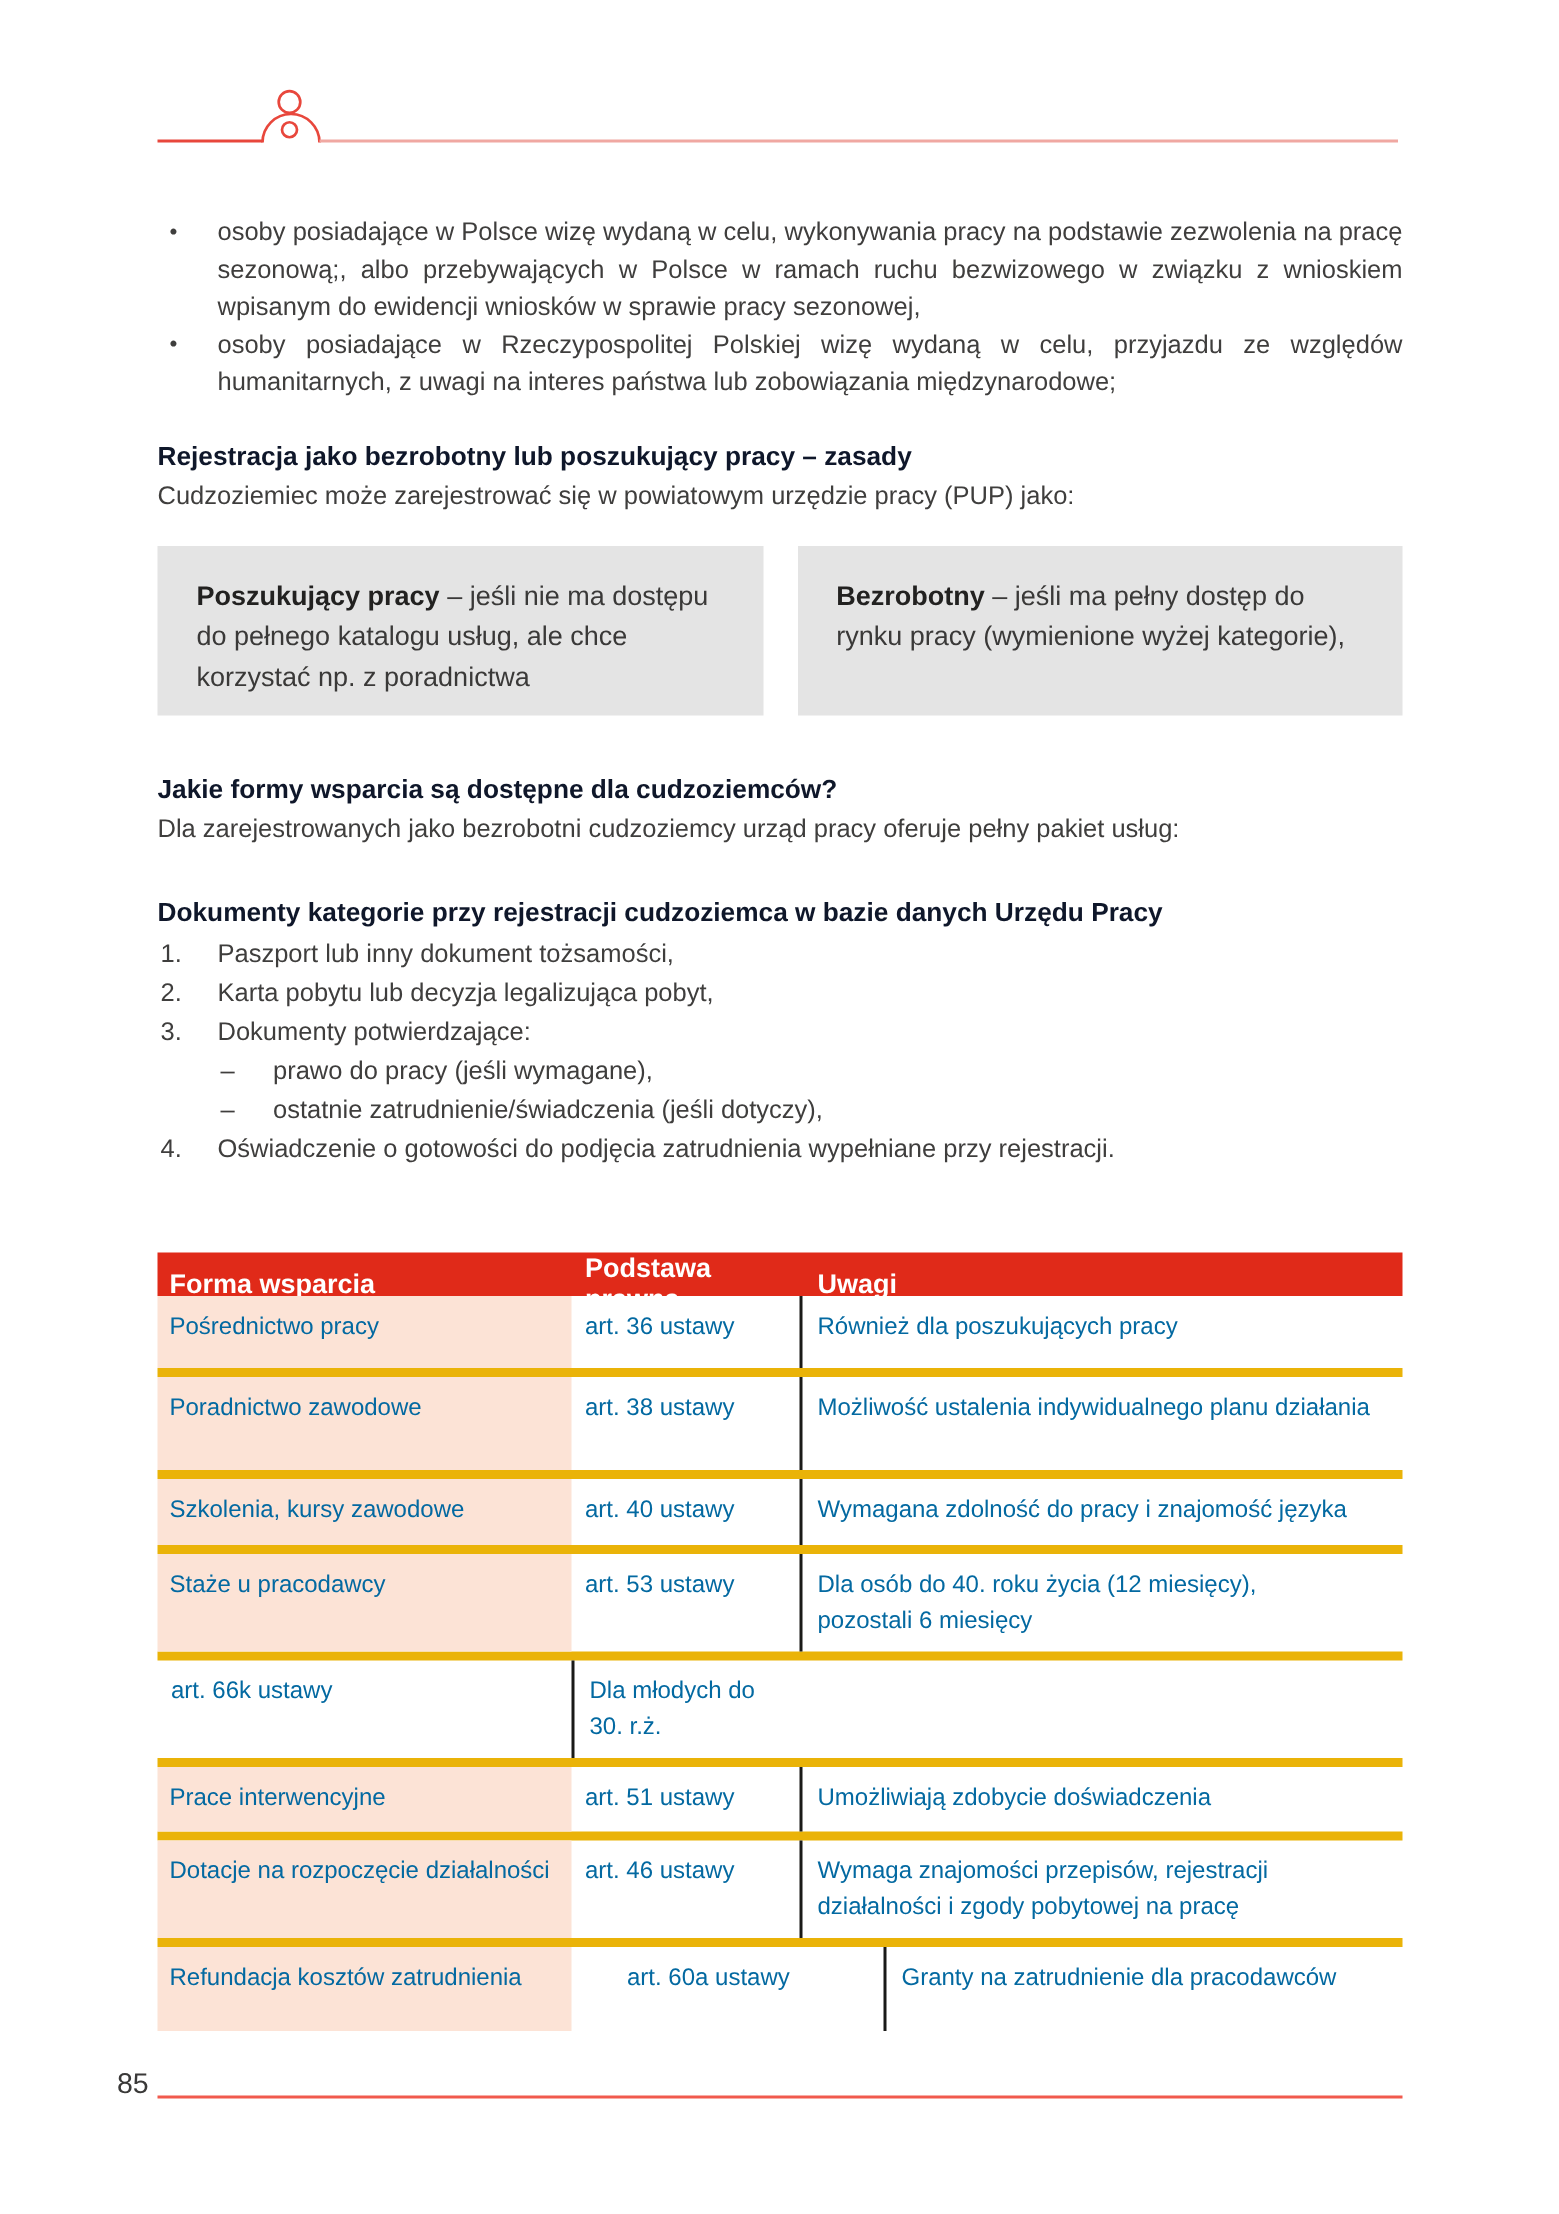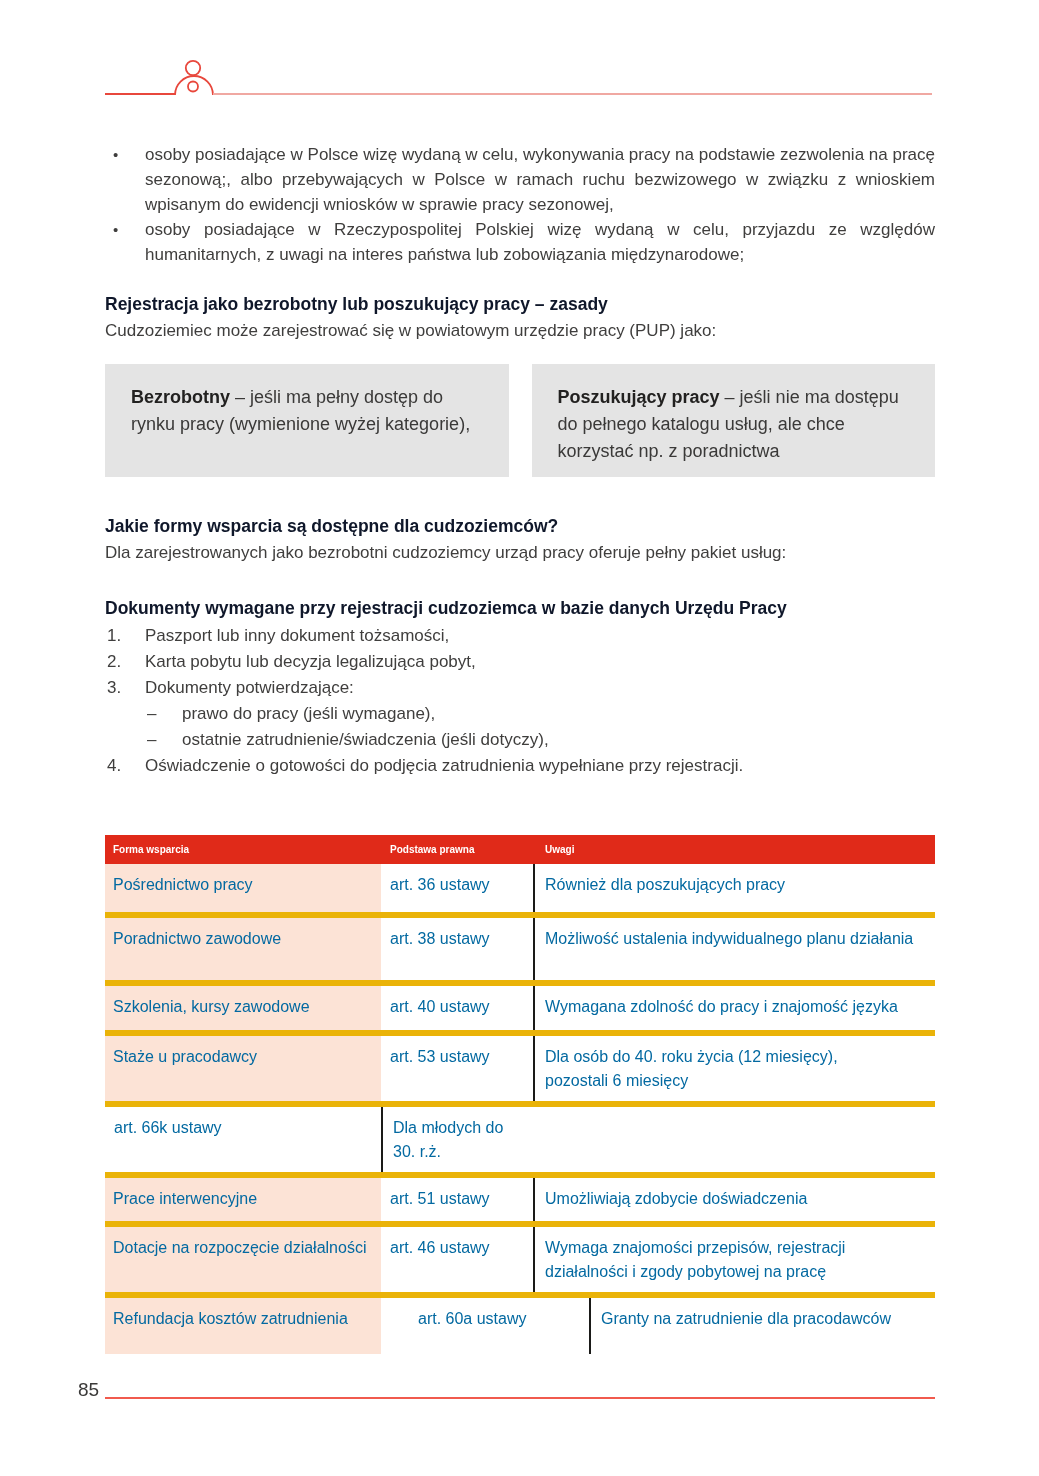--- a/index.html
+++ b/index.html
@@ -43,21 +43,21 @@
   .docs { list-style: none; margin-top: 4px; }
   .docs li { display: grid; grid-template-columns: 40px 1fr; font-size: 17px; line-height: 26px; }
   .docs li.sub { margin-left: 40px; grid-template-columns: 37px 1fr; }
   .docs .num, .docs .dash { padding-left: 2px; }
 
   
   .table { margin-top: 56px; width: 830px; }
   .t-head, .t-row { display: grid; grid-template-columns: 276px 152px 1fr; }
   .t-head {
     background: #e02a19; color: #ffffff; height: 29px; align-items: center;
-    font-weight: 700; font-size: 10px;
+    font-weight: 700; font-size: 18px;
   }
   .t-head .c1 { padding-left: 8px; }
   .t-head .c2 { padding-left: 9px; }
   .t-head .c3 { padding-left: 12px; }
   .t-row { font-size: 16px; line-height: 24px; color: #0369a1; }
   .t-row + .t-row { border-top: 6px solid #eab308; }
   .t-row .c1 { background: #fce3d6; padding: 9px 10px 8px 8px; }
   .t-row .c2 { padding: 9px 4px 8px 9px; }
   .t-row .c3 { border-left: 2px solid #1a1a18; padding: 9px 8px 8px 10px; white-space: pre-line; }
   .r1 { min-height: 48px; } .r2 { min-height: 68px; } .r3 { min-height: 50px; }
@@ -97,31 +97,31 @@
         <span class="b-marker">•</span>
         <span class="b-text">osoby posiadające w Rzeczypospolitej Polskiej wizę wydaną w celu, przyjazdu ze względów humanitarnych, z uwagi na interes państwa lub zobowiązania międzynarodowe;</span>
       </li>
     </ul>
 
     <h3 class="h-reg">Rejestracja jako bezrobotny lub poszukujący pracy – zasady</h3>
     <p class="lead">Cudzoziemiec może zarejestrować się w powiatowym urzędzie pracy (PUP) jako:</p>
 
     <div class="boxes">
       <div class="box">
+        <p><strong>Poszukujący pracy</strong><span> – jeśli nie ma dostępu do pełnego katalogu usług, ale chce korzystać np. z poradnictwa</span></p>
+      </div>
+      <div class="box">
         <p><strong>Bezrobotny</strong><span> – jeśli ma pełny dostęp do rynku pracy (wymienione wyżej kategorie),</span></p>
-      </div>
-      <div class="box">
-        <p><strong>Poszukujący pracy</strong><span> – jeśli nie ma dostępu do pełnego katalogu usług, ale chce korzystać np. z poradnictwa</span></p>
       </div>
     </div>
 
     <h3 class="h-sup">Jakie formy wsparcia są dostępne dla cudzoziemców?</h3>
     <p class="lead">Dla zarejestrowanych jako bezrobotni cudzoziemcy urząd pracy oferuje pełny pakiet usług:</p>
 
-    <h3 class="h-doc">Dokumenty wymagane przy rejestracji cudzoziemca w bazie danych Urzędu Pracy</h3>
+    <h3 class="h-doc">Dokumenty kategorie przy rejestracji cudzoziemca w bazie danych Urzędu Pracy</h3>
     <ol class="docs">
       <li>
         <span class="num">1.</span>
         <span>Paszport lub inny dokument tożsamości,</span>
       </li>
       <li>
         <span class="num">2.</span>
         <span>Karta pobytu lub decyzja legalizująca pobyt,</span>
       </li>
       <li>

